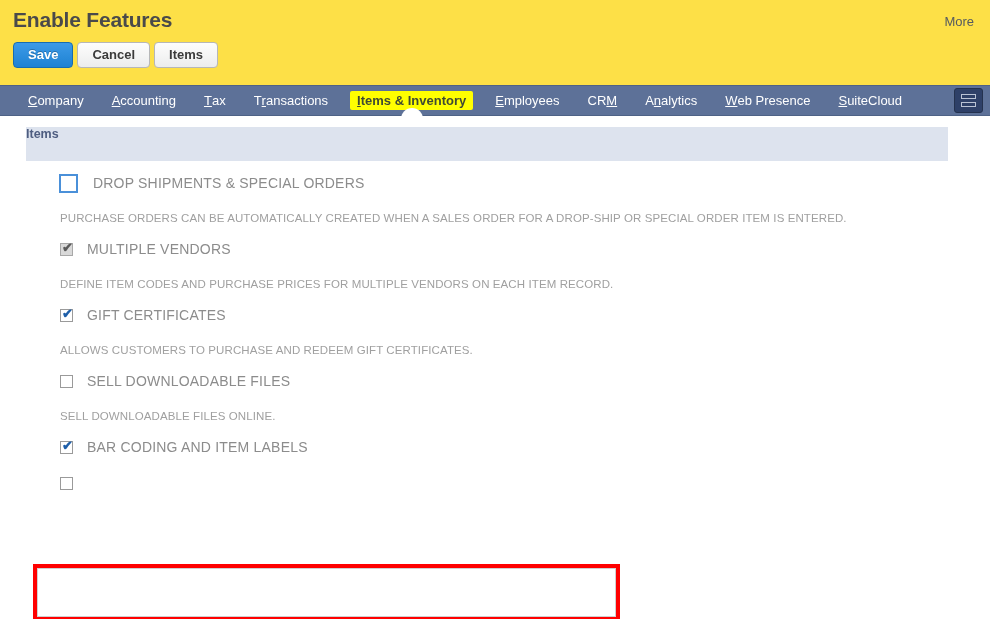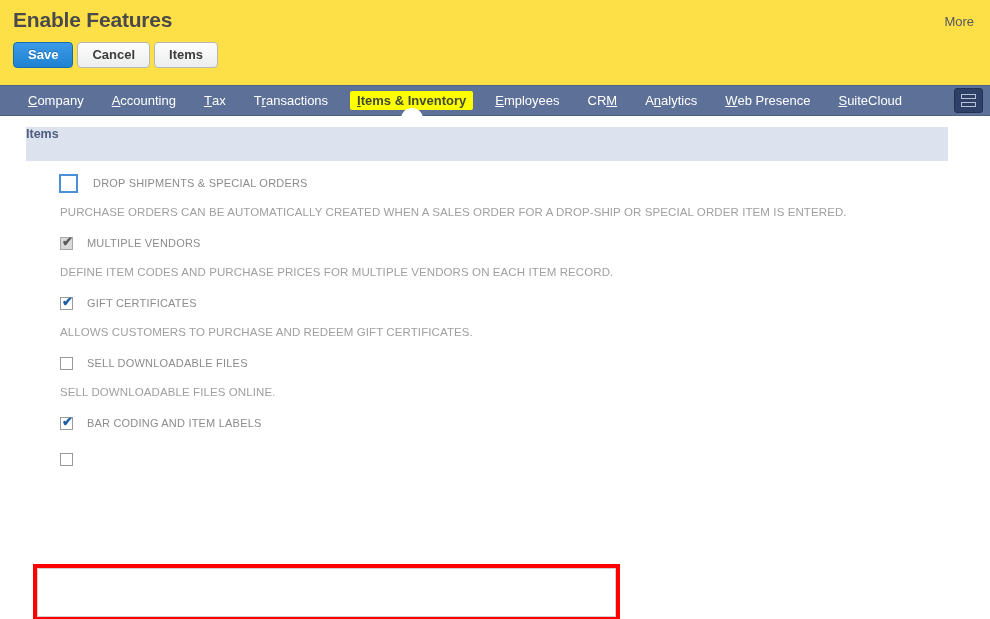--- a/index.html
+++ b/index.html
@@ -217,30 +217,30 @@
     left: 1px;
     top: -3px;
     font-size: 13px;
     line-height: 13px;
     font-weight: bold;
     color: #1f5fa9;
   }
   .cbox.disabled .tick { color: #5a5a5a; }
   .feature-label {
     margin-left: 27px;
-    font-size: 11px;
+    font-size: 14px;
     color: #8c8c8c;
     letter-spacing: 0.2px;
     text-transform: uppercase;
     white-space: nowrap;
     cursor: pointer;
   }
   .feature-row.focus-row .feature-label { margin-left: 33px; }
   .feature-desc {
-    margin-top: 12px;
+    margin-top: 18px;
     margin-left: 0;
     font-size: 11.5px;
     color: #a0a0a0;
     letter-spacing: 0.1px;
     text-transform: uppercase;
     white-space: nowrap;
   }
 
   
   .highlight-box {

